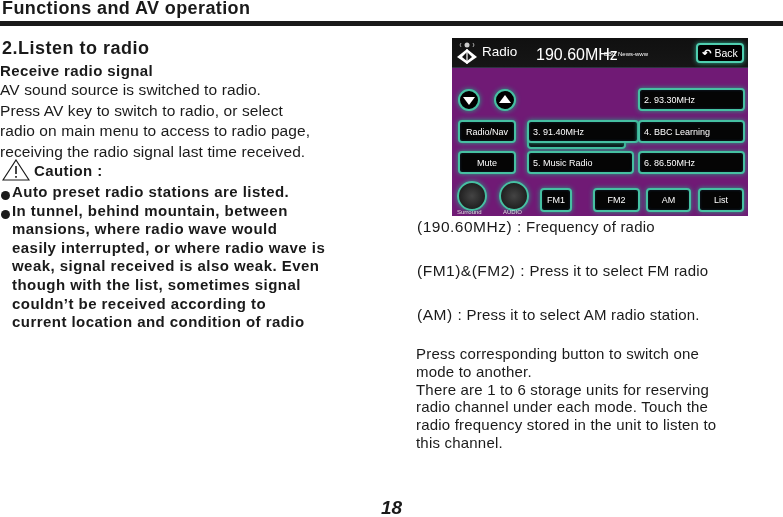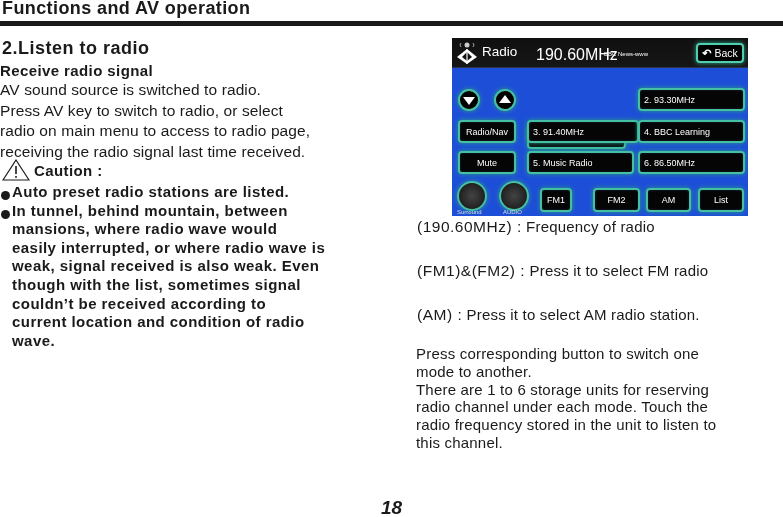--- a/index.html
+++ b/index.html
@@ -14,21 +14,21 @@
   .intro { position: absolute; left: 0px; top: 80px; width: 380px; font-size: 15.5px; line-height: 20.5px; letter-spacing: 0.1px; }
 
   .caution { position: absolute; left: 2px; top: 159px; font-size: 15px; font-weight: bold; letter-spacing: 0.4px; display: flex; align-items: center; }
   .caution svg { width: 28px; height: 22px; margin-right: 4px; }
 
   .bullets { position: absolute; left: 0px; top: 183px; width: 380px; font-size: 15px; font-weight: bold; line-height: 18.6px; letter-spacing: 0.45px; }
   .bullet { position: relative; padding-left: 12px; }
   .bullet .dot { position: absolute; left: 1px; top: 8px; width: 9px; height: 9px; border-radius: 50%; background: #1a1a1a; }
 
   
-  .screen { position: absolute; left: 452px; top: 38px; width: 296px; height: 178px; background: #1d4ed8; overflow: hidden; }
+  .screen { position: absolute; left: 452px; top: 38px; width: 296px; height: 178px; background: #701a75; overflow: hidden; }
   .scr-top { position: absolute; left: 0; top: 0; width: 296px; height: 30px; background: linear-gradient(#101010, #161616); border-bottom: 1px solid #2e3442; }
   .scr-logo { position: absolute; left: 4px; top: 3px; width: 22px; height: 24px; }
   .scr-radio { position: absolute; left: 30px; top: 6px; color: #ffffff; font-size: 13.5px; }
   .scr-freq { position: absolute; left: 84px; top: 8px; color: #ffffff; font-size: 16px; }
   .scr-station { position: absolute; left: 152px; top: 13px; color: #ffffff; font-size: 6px; }
   .scr-back { position: absolute; left: 244px; top: 5px; width: 48px; height: 20px; border: 2px solid #4fcfb0; border-radius: 4px; box-shadow: 0 0 5px #2fa88c; background: #000; color: #fff; font-size: 10.5px; display: flex; align-items: center; justify-content: center; }
   .scr-back .arr { font-size: 11px; margin-right: 3px; font-weight: bold; }
   .scr-now { position: absolute; left: 0; top: 33px; width: 296px; text-align: center; color: #e8e8e8; font-size: 8.5px; }
 
   .rb { position: absolute; border: 2px solid #46c0a2; border-radius: 4px; box-shadow: 0 0 5px #2a9c82, inset 0 0 3px #123; background: #050505; color: #ffffff; font-size: 9px; display: flex; align-items: center; padding-left: 4px; white-space: nowrap; }
@@ -78,21 +78,20 @@
   </div>
   <div class="bullet">
     <span class="dot"></span>
     <div>In tunnel, behind mountain, between</div>
     <div>mansions, where radio wave would</div>
     <div>easily interrupted, or where radio wave is</div>
     <div>weak, signal received is also weak. Even</div>
     <div>though with the list, sometimes signal</div>
     <div>couldn’t be received according to</div>
     <div>current location and condition of radio</div>
-    <div>wave.</div>
   </div>
 </div>
 
 <div class="screen">
   <div class="scr-top">
     <svg class="scr-logo" viewBox="0 0 22 24">
       <circle cx="11" cy="4" r="2.5" fill="#ccc"></circle>
       <path d="M5 2 Q3 4 5 6 M17 2 Q19 4 17 6" stroke="#ccc" fill="none" stroke-width="0.8"></path>
       <polygon points="11,8 21,16 11,23 1,16" fill="#fff"></polygon>
       <polygon points="11,11 16,16 11,20 6,16" fill="#111"></polygon>

